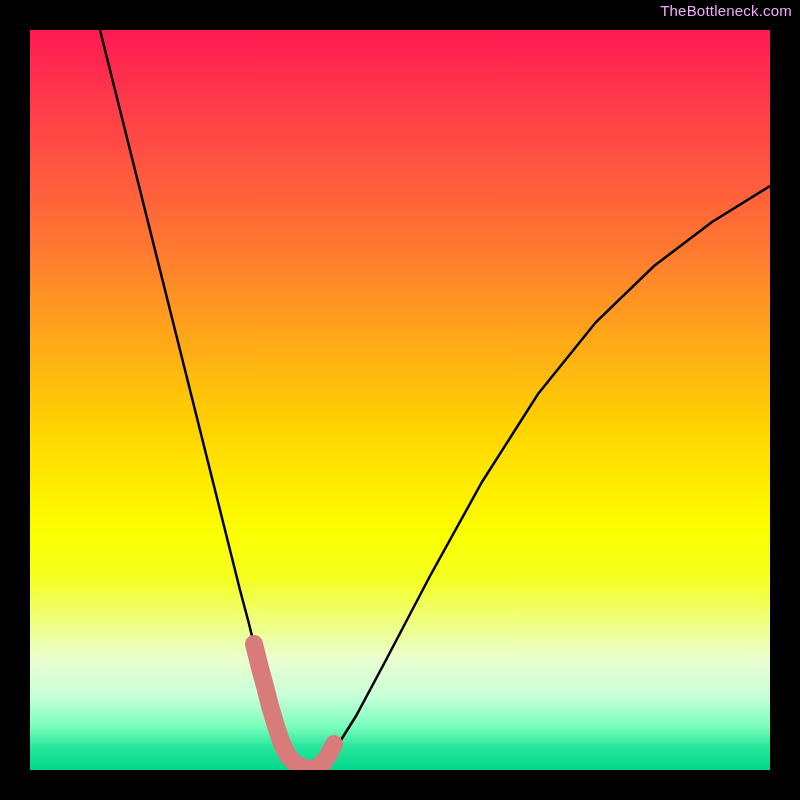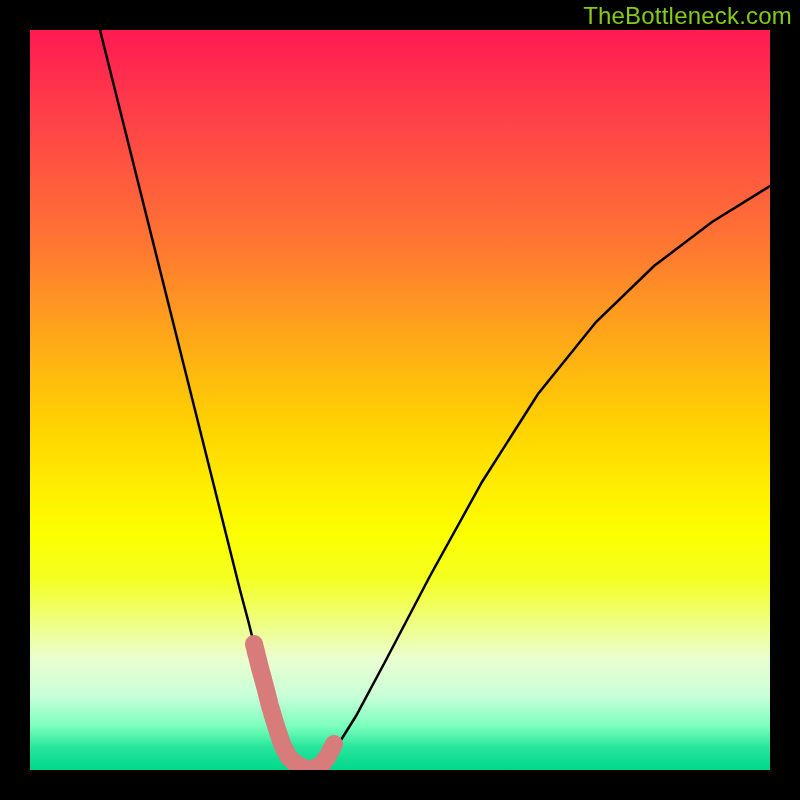--- a/index.html
+++ b/index.html
@@ -48,22 +48,22 @@
     );
   }
   svg.curve {
     position: absolute;
     inset: 0;
   }
   .watermark {
     position: absolute;
     top: 2px;
     right: 8px;
-    color: #84cc16;
-    font-size: 24px;
+    color: #f0abfc;
+    font-size: 15px;
     font-weight: 500;
     letter-spacing: 0.2px;
   }
 </style>
 </head>
 <body>
 
 <div class="frame">
 
   <div class="plot-area">

